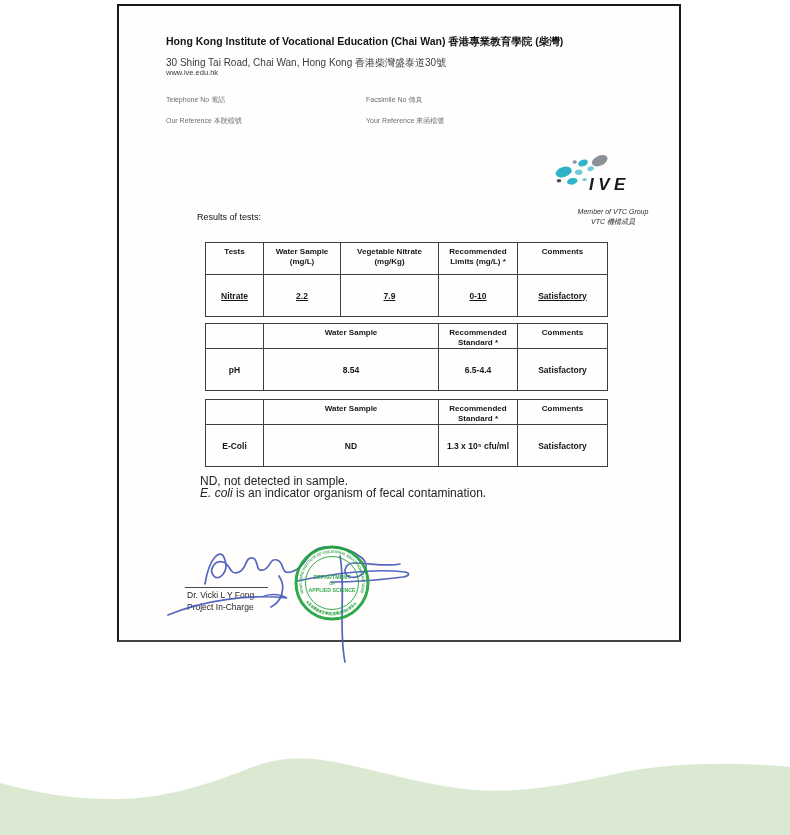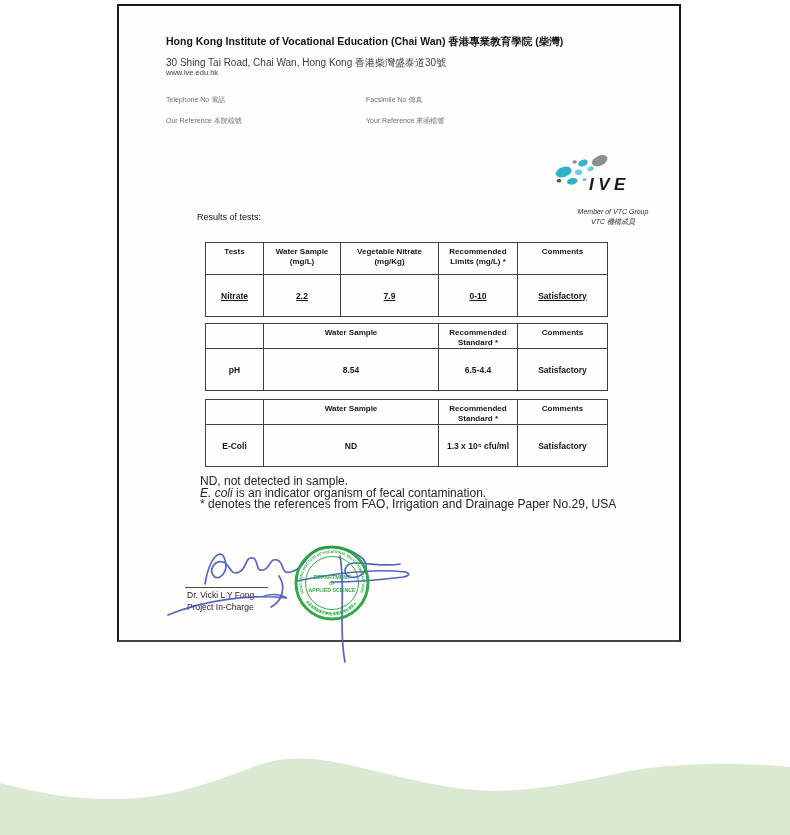--- a/index.html
+++ b/index.html
@@ -167,21 +167,20 @@
           <td>ND</td>
           <td>1.3 x 10⁵ cfu/ml</td>
           <td>Satisfactory</td>
         </tr>
       </tbody>
   </table>
 
   <div class="abs notes">
     <div><span class="it"></span><span>ND, not detected in sample.</span></div>
     <div><span class="it">E. coli</span><span> is an indicator organism of fecal contamination.</span></div>
-    <div><span class="it"></span><span>* denotes the references from FAO, Irrigation and Drainage Paper No.29, USA</span></div>
   </div>
 
   <div class="abs sig-line"></div>
   <div class="abs sig-name">Dr. Vicki L Y Fong</div>
   <div class="abs sig-role">Project In-Charge</div>
 
   <svg class="abs ink-svg" viewBox="0 0 260 140">
     <path class="ink" d="M46,48 C50,22 62,10 66,24 C70,36 59,47 54,39 C50,33 56,24 64,26 C72,28 70,40 80,36 C88,33 86,20 94,22 C100,24 96,36 104,34 C112,32 110,22 118,24 C126,26 121,39 132,36 C148,32 148,12 166,11 C186,10 196,16 203,22 C213,31 203,44 191,41 C183,39 185,27 195,27 C210,27 228,31 241,28"></path>
     <path class="ink" d="M120,40 C128,52 122,66 112,71"></path>
     <path class="ink" d="M9,79 C45,64 92,58 128,62 C119,57 109,58 103,61"></path>

